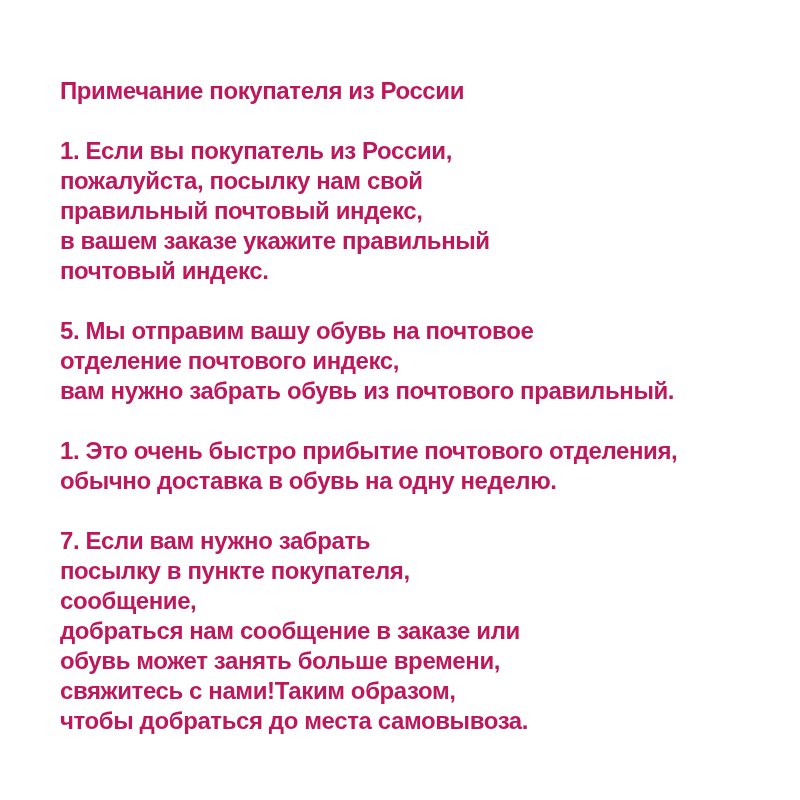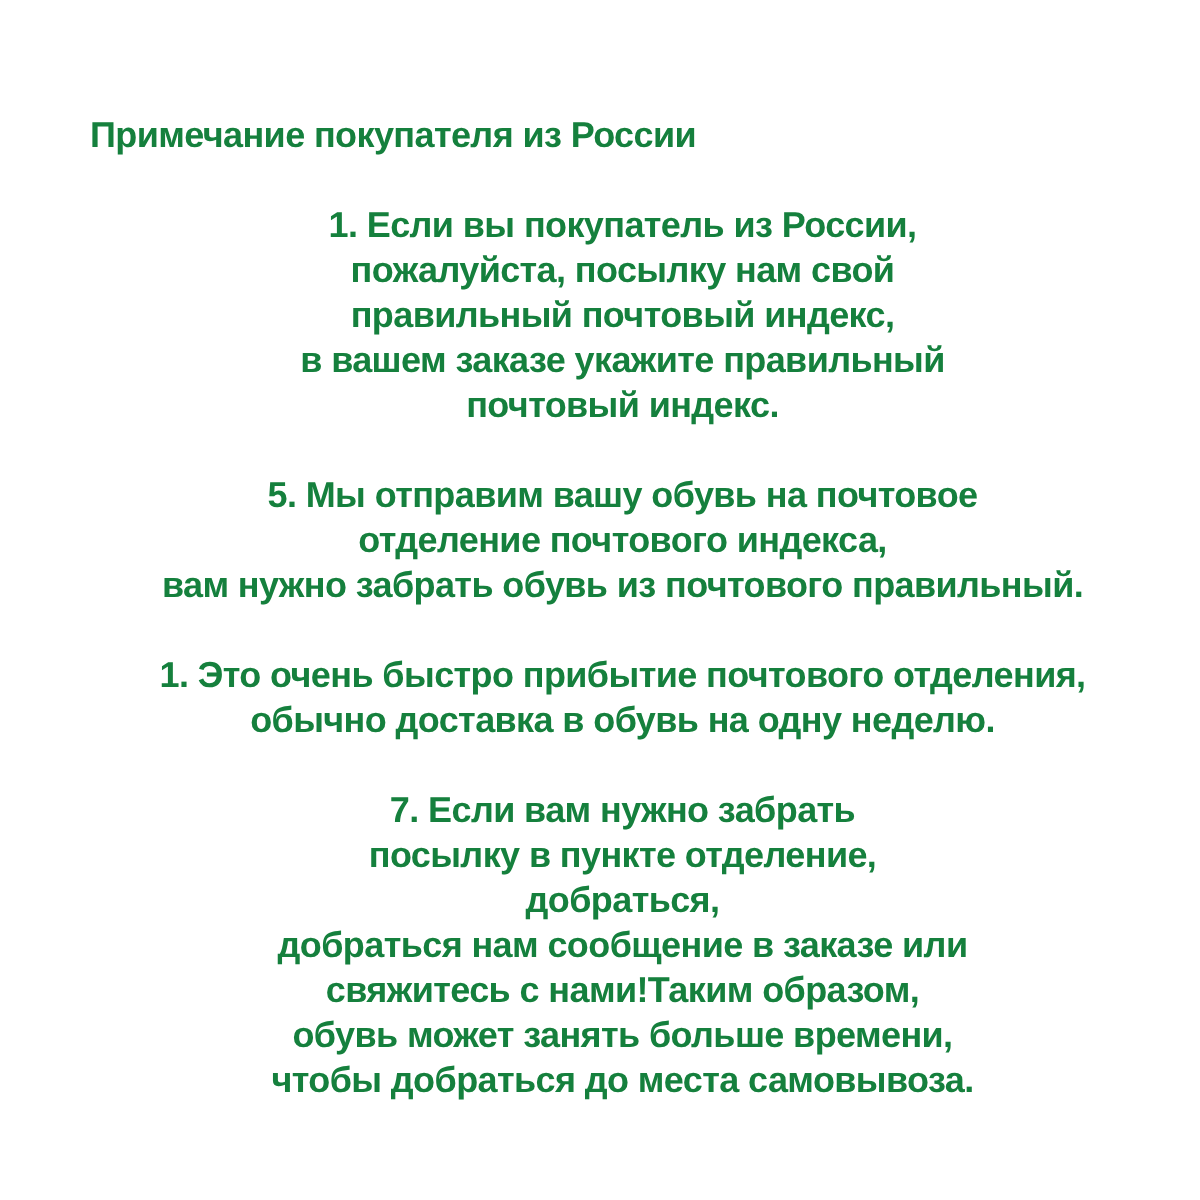--- a/index.html
+++ b/index.html
@@ -11,36 +11,35 @@
     width: 800px;
     height: 800px;
     overflow: hidden;
   }
   .document {
     box-sizing: border-box;
     width: 800px;
     height: 660px;
     padding: 76px 30px 0 60px;
     background: #ffffff;
-    color: #15803d;
+    color: #be185d;
     font-family: "Liberation Sans", "DejaVu Sans", sans-serif;
     font-weight: 700;
     font-size: 24px;
     line-height: 30px;
     letter-spacing: -0.4px;
   }
   .doc-title {
     margin: 0 0 30px 0;
     font-size: 24px;
     line-height: 30px;
     font-weight: 700;
   }
   .paragraph {
     margin: 0 0 30px 0;
-    text-align: center;
   }
   .text-line {
     white-space: nowrap;
   }
 </style>
 </head>
 <body>
 
 <div class="document">
 
@@ -49,32 +48,32 @@
   <div class="paragraph">
     <div class="text-line">1. Если вы покупатель из России,</div>
     <div class="text-line">пожалуйста, посылку нам свой</div>
     <div class="text-line">правильный почтовый индекс,</div>
     <div class="text-line">в вашем заказе укажите правильный</div>
     <div class="text-line">почтовый индекс.</div>
   </div>
 
   <div class="paragraph">
     <div class="text-line">5. Мы отправим вашу обувь на почтовое</div>
-    <div class="text-line">отделение почтового индекса,</div>
+    <div class="text-line">отделение почтового индекс,</div>
     <div class="text-line">вам нужно забрать обувь из почтового правильный.</div>
   </div>
 
   <div class="paragraph">
     <div class="text-line">1. Это очень быстро прибытие почтового отделения,</div>
     <div class="text-line">обычно доставка в обувь на одну неделю.</div>
   </div>
 
   <div class="paragraph">
     <div class="text-line">7. Если вам нужно забрать</div>
-    <div class="text-line">посылку в пункте отделение,</div>
-    <div class="text-line">добраться,</div>
+    <div class="text-line">посылку в пункте покупателя,</div>
+    <div class="text-line">сообщение,</div>
     <div class="text-line">добраться нам сообщение в заказе или</div>
+    <div class="text-line">обувь может занять больше времени,</div>
     <div class="text-line">свяжитесь с нами!Таким образом,</div>
-    <div class="text-line">обувь может занять больше времени,</div>
     <div class="text-line">чтобы добраться до места самовывоза.</div>
   </div>
 
 </div>
 
 </body></html>

